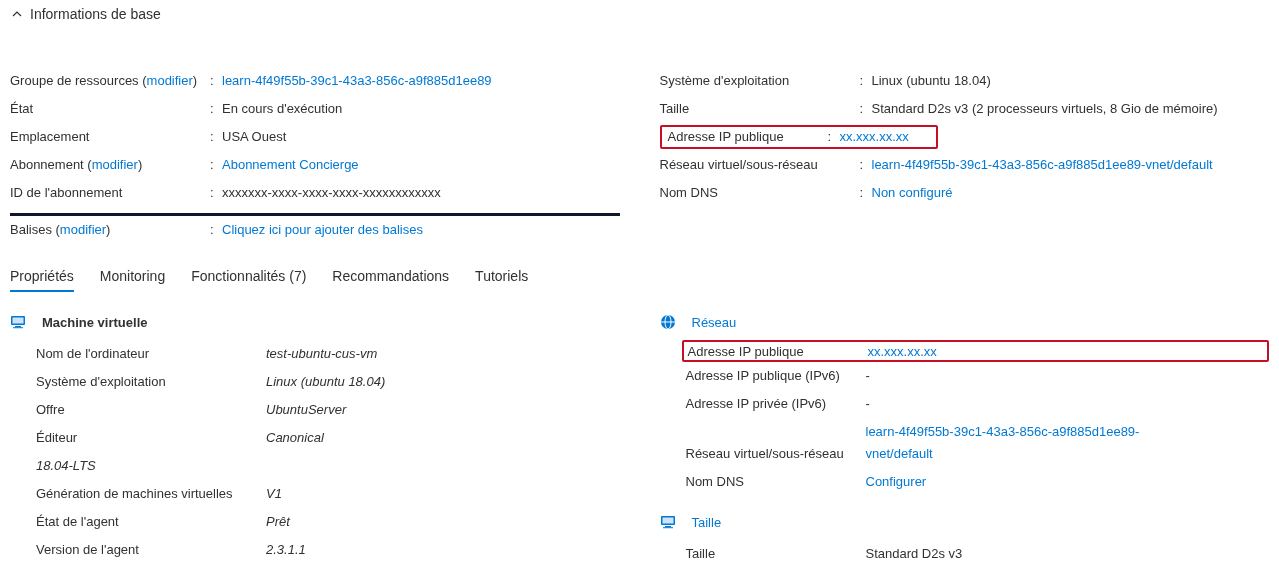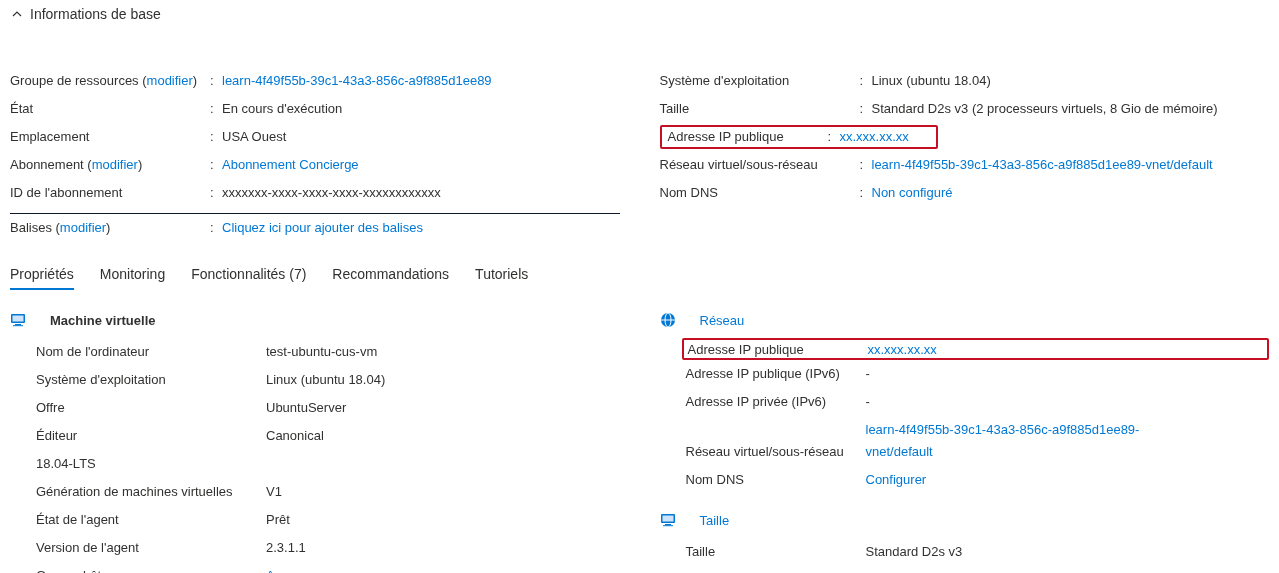--- a/index.html
+++ b/index.html
@@ -12,39 +12,39 @@
 
   .essentials{display:flex;gap:40px;}
   .col{flex:1;min-width:0;margin-top:35px;}
   .kv-row{display:flex;align-items:center;padding:4px 0;font-size:13px;line-height:20px;}
   .kv-key{width:200px;color:#323130;}
   .kv-sep{width:12px;color:#323130;}
   .kv-val{flex:1;color:#323130;}
 
   .highlight-row{display:inline-flex;align-items:center;border:2px solid #c40f24;border-radius:2px;padding:0 6px;height:24px;box-sizing:border-box;}
 
-  .tags-divider{border-top:1px solid #0f172a;margin-top:6px;padding-top:4px;}
+  .tags-divider{border-top:3px solid #0f172a;margin-top:6px;padding-top:4px;}
 
   .tabs{display:flex;gap:26px;margin-top:18px;border-bottom:0;}
   .tab{padding:6px 0 8px 0;font-size:14px;color:#323130;cursor:pointer;position:relative;}
   .tab.active{font-weight:400;}
   .tab.active::after{content:"";position:absolute;left:0;right:0;bottom:0;height:2px;background:#0078d4;}
 
   .props{display:flex;gap:40px;margin-top:22px;}
   .pcol{flex:1;min-width:0;}
 
-  .group-head{display:flex;align-items:flex-end;gap:24px;margin-bottom:10px;}
+  .group-head{display:flex;align-items:flex-end;gap:16px;margin-bottom:10px;}
   .group-head .label{font-weight:600;font-size:13px;}
   .group-head.linkish .label{color:#0078d4;font-weight:400;cursor:pointer;}
 
   .icon-box{width:16px;height:16px;display:inline-flex;align-items:center;justify-content:center;}
 
   .prow{display:flex;align-items:flex-end;padding:3px 0 3px 26px;font-size:13px;line-height:22px;}
   .prow .pk{width:230px;color:#323130;}
-  .prow .pv{flex:1;color:#323130;}
+  .prow .pv{flex:1;color:#323130;font-style:italic;}
 
   .rcol .prow .pk{width:180px;}
   .rcol .pv-col{width:330px;}
 
   .net-highlight{border:2px solid #c40f24;border-radius:2px;padding:0 4px;display:flex;align-items:center;height:22px;box-sizing:border-box;margin-left:22px;}
   .net-highlight .pk{width:180px;}
   .net-highlight .pv-col{width:140px;}
 
   svg{display:block;}
 </style>

